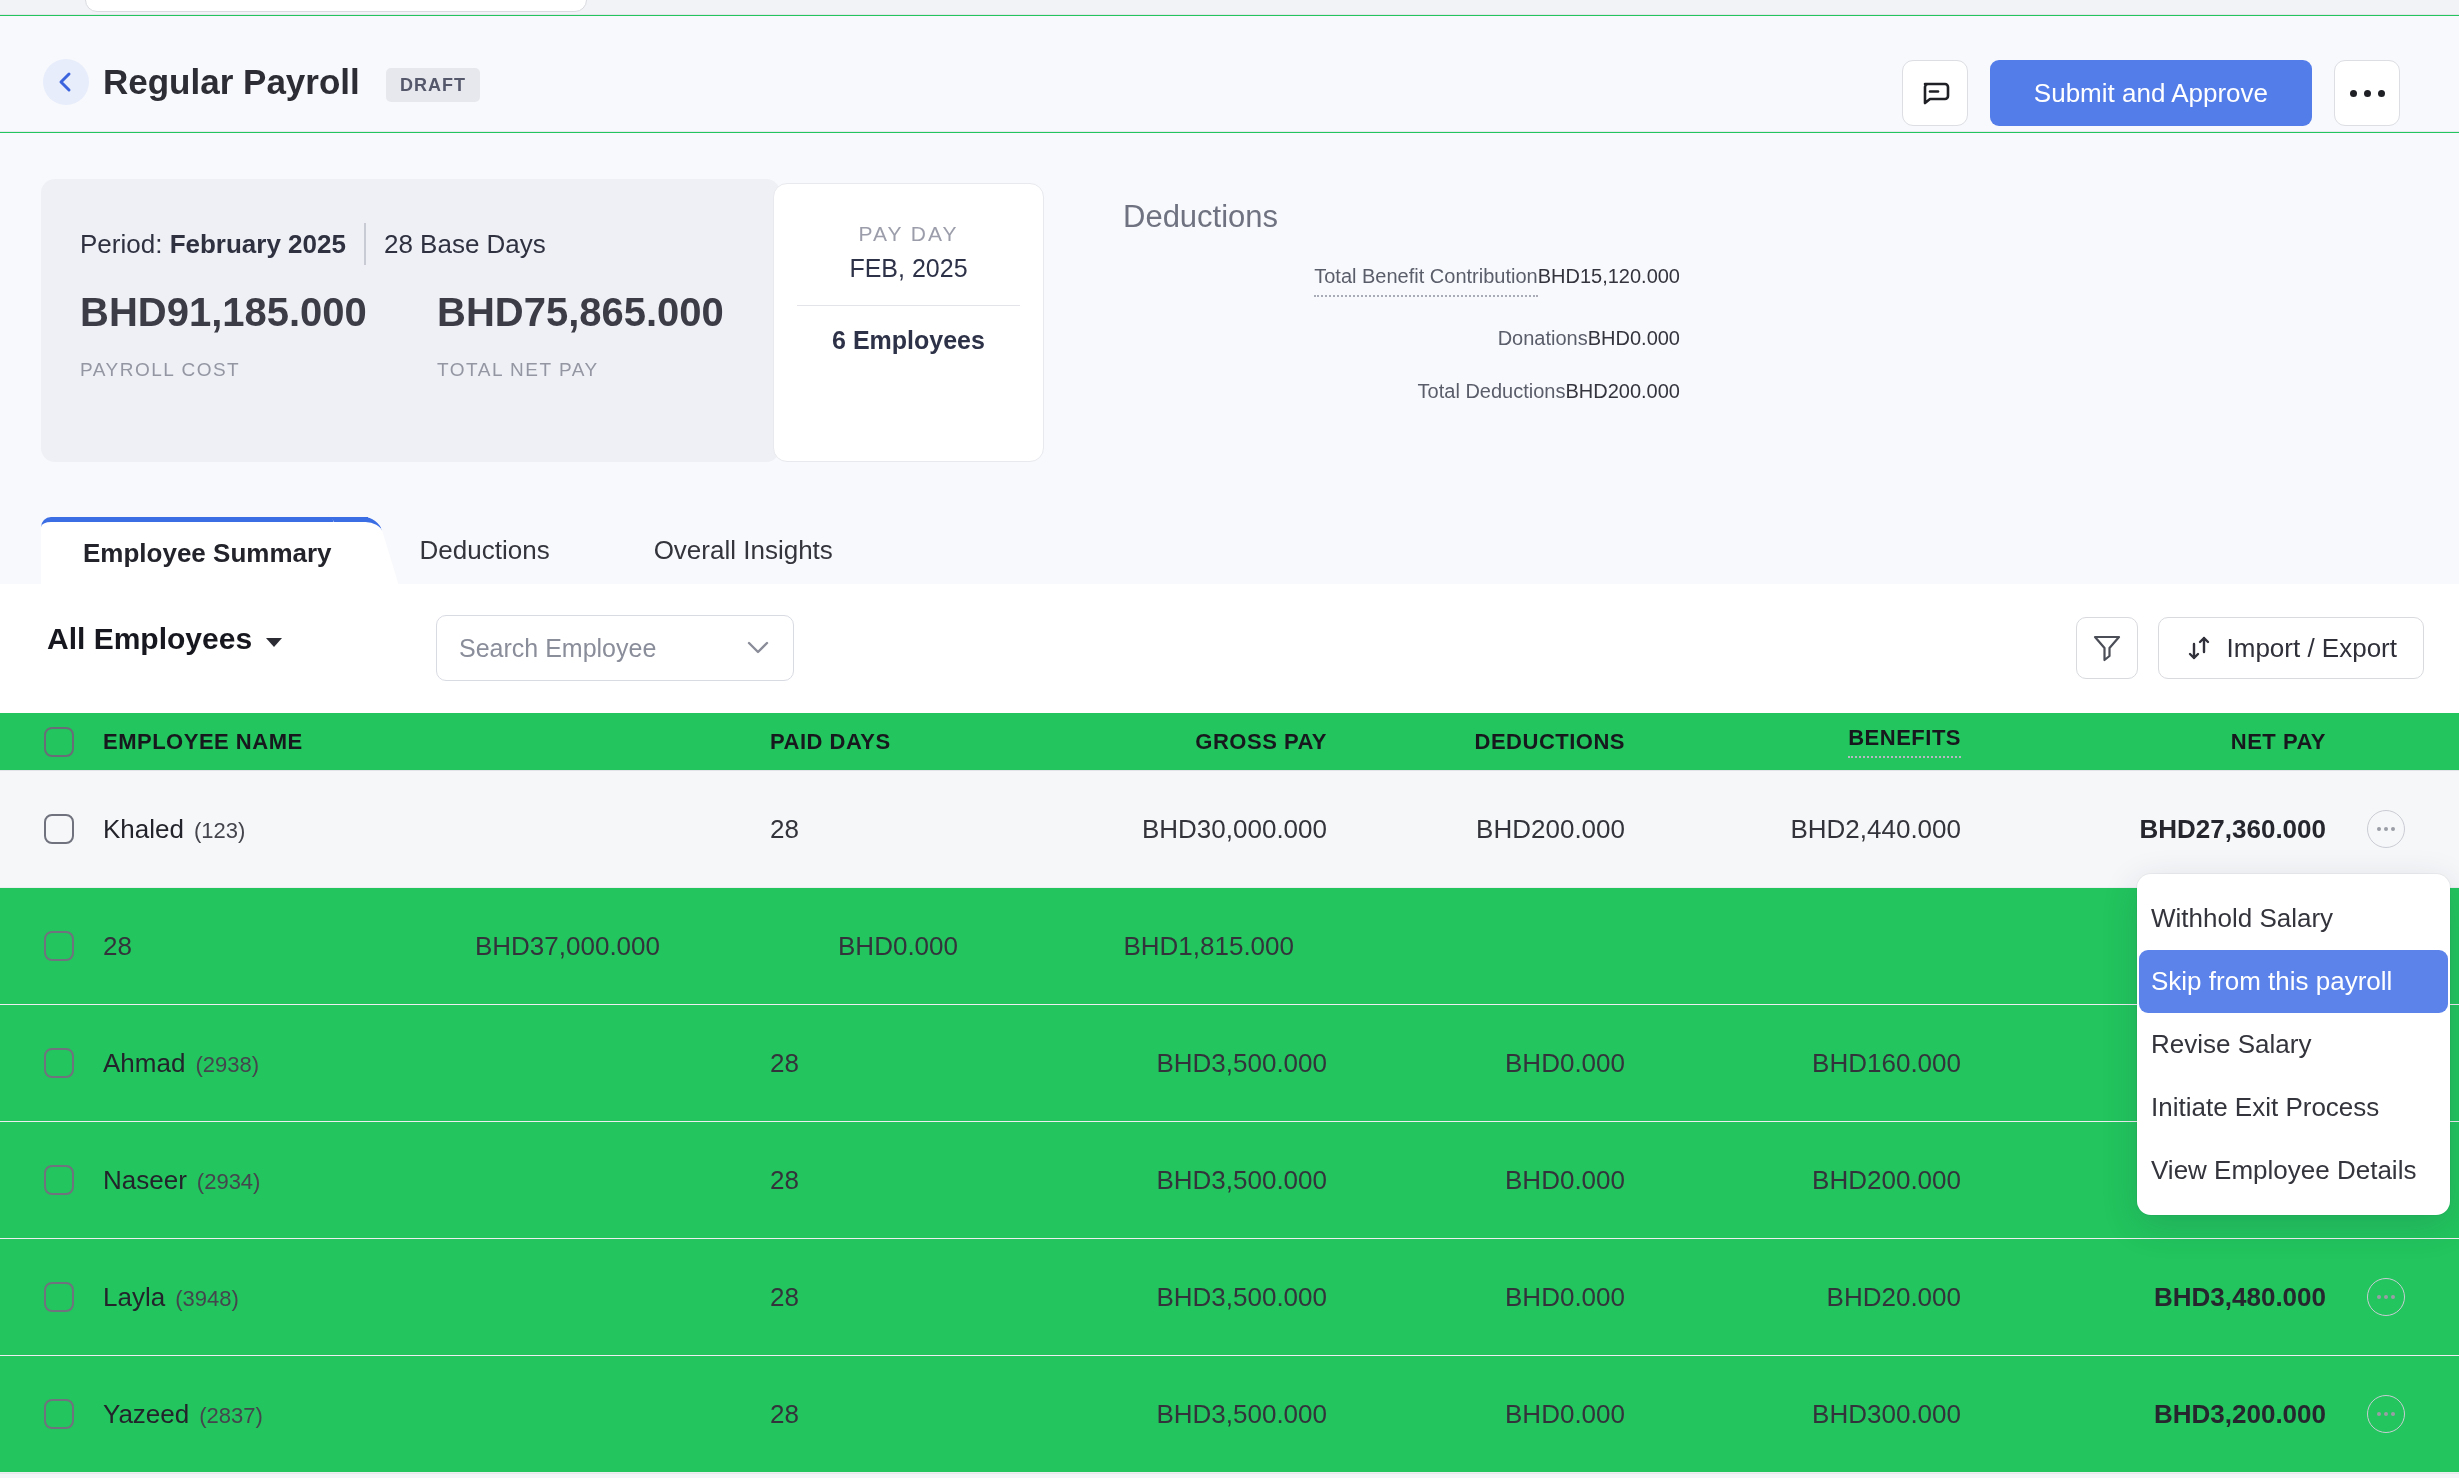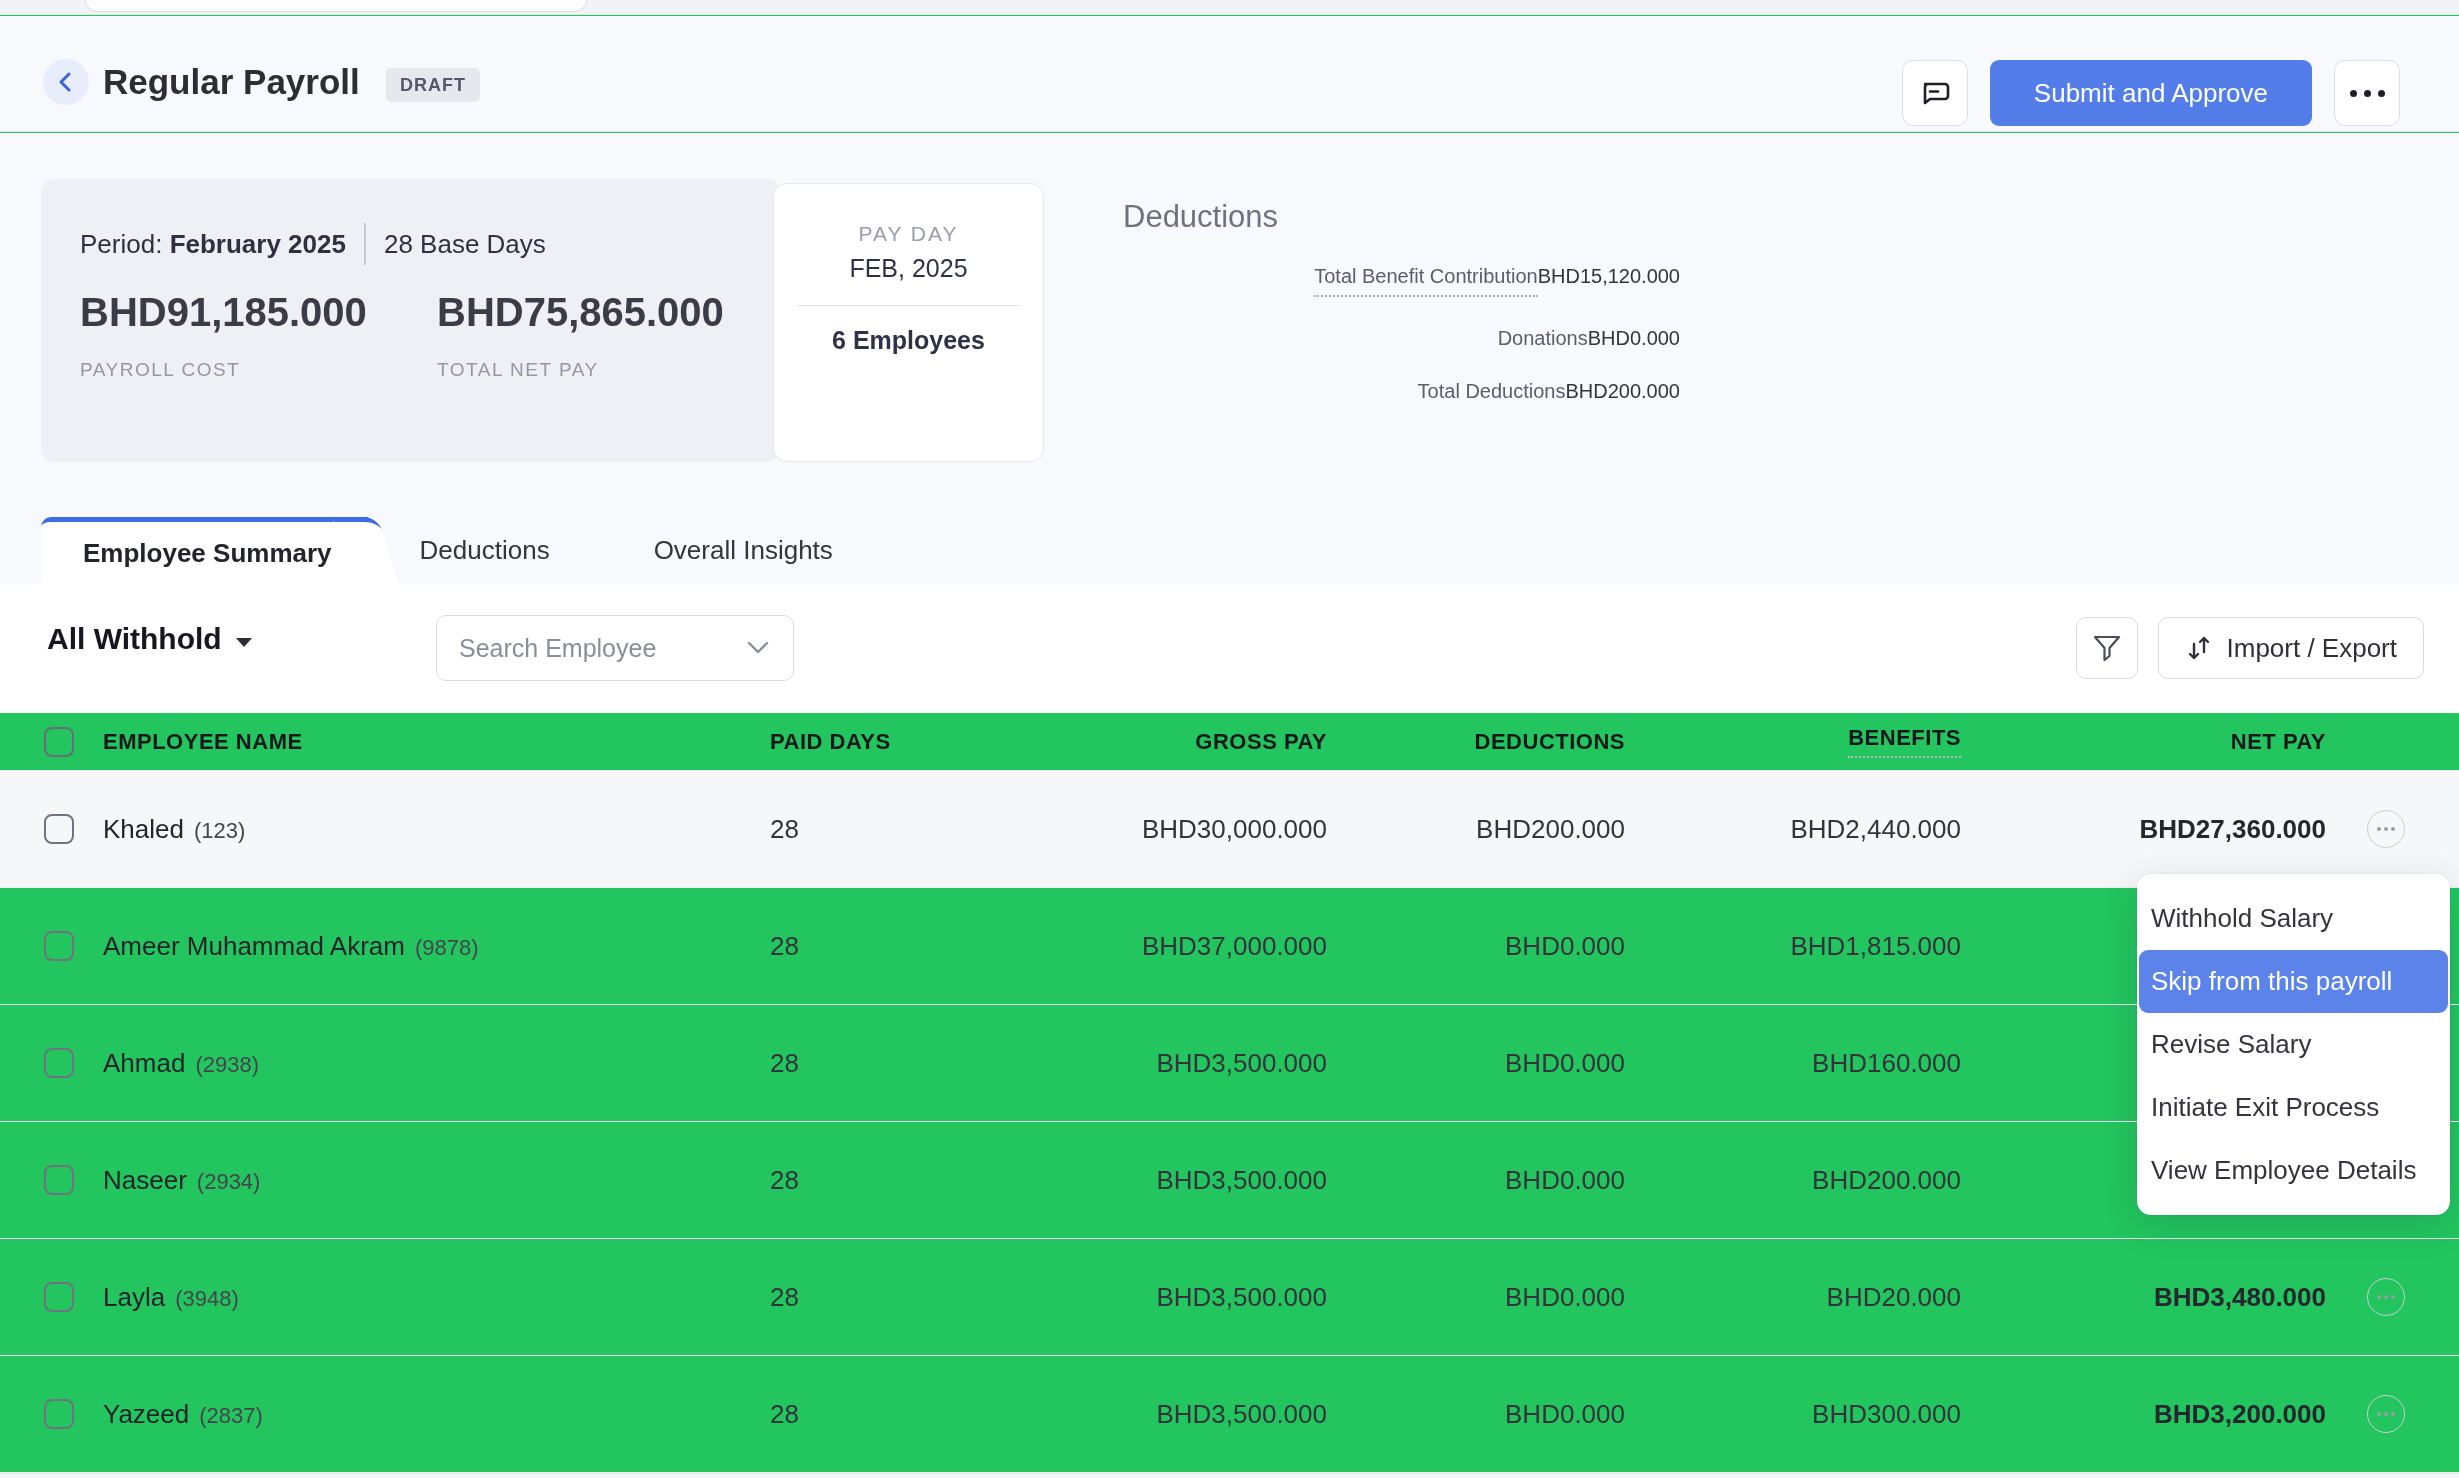--- a/index.html
+++ b/index.html
@@ -175,21 +175,21 @@
   </div>
 
   <div class="tabs">
     <div class="tab tab-active">Employee Summary</div>
     <div class="tab">Deductions</div>
     <div class="tab">Overall Insights</div>
   </div>
 
   <div class="toolbar">
     <div class="emp-filter">
-      <span>All Withhold</span>
+      <span>All Employees</span>
       <span class="caret-down"></span>
     </div>
     <div class="search-select">
       <span class="search-placeholder">Search Employee</span>
       <svg width="26" height="16" viewBox="0 0 26 16">
           <polyline points="4,3 13,12 22,3" fill="none" stroke="#8a8d99" stroke-width="2.4" stroke-linecap="round" stroke-linejoin="round"></polyline>
         </svg>
     </div>
     <div class="toolbar-right">
       <div class="filter-btn">
@@ -239,24 +239,20 @@
               <i></i>
               <i></i>
               <i></i>
             </span>
       </div>
     </div>
         <div class="trow occluded">
       <div class="col-check">
             <span class="checkbox"></span>
           </div>
-      <div class="col-name">
-        <span class="emp-name">Ameer Muhammad Akram</span>
-        <span class="emp-id">(9878)</span>
-      </div>
       <div class="col-paid">28</div>
       <div class="col-gross">BHD37,000.000</div>
       <div class="col-ded">BHD0.000</div>
       <div class="col-ben">BHD1,815.000</div>
       <div class="col-net"></div>
       <div class="col-more">
         <span class="more-circle">
               <i></i>
               <i></i>
               <i></i>

